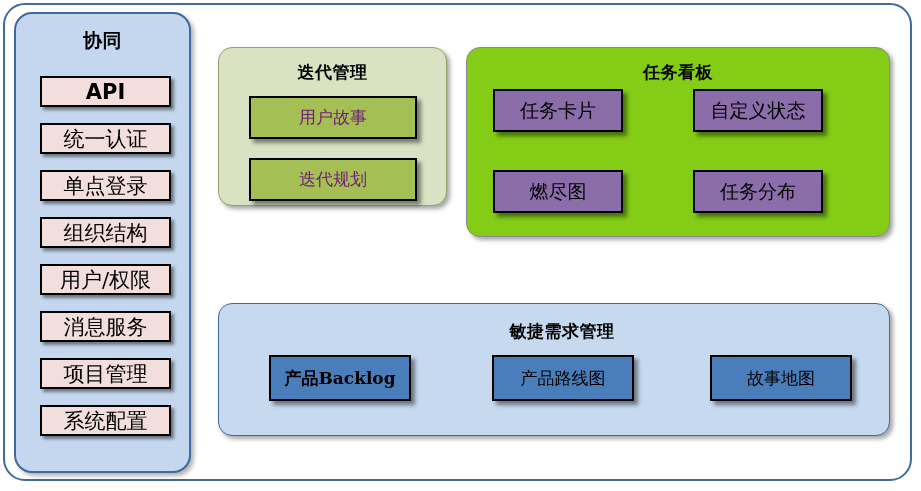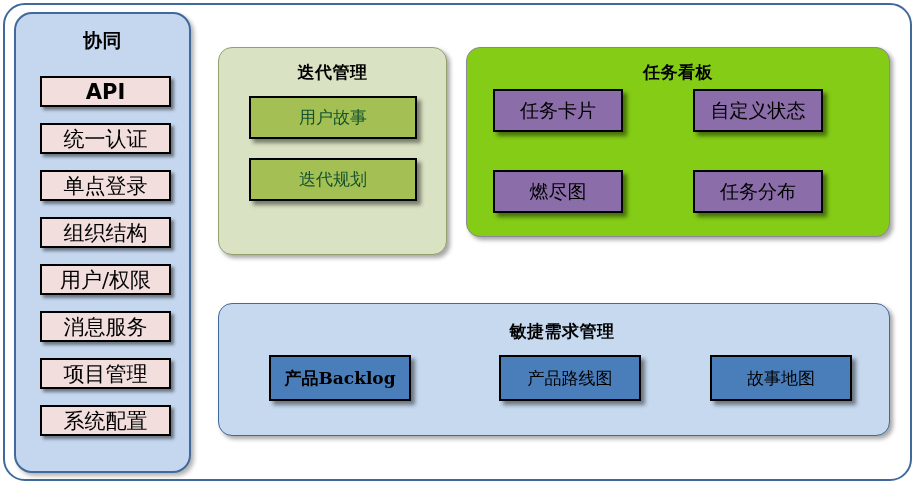--- a/index.html
+++ b/index.html
@@ -78,41 +78,41 @@
   }
   .side-item.bold {
     font-weight: bold;
     font-family: "DejaVu Sans", "Liberation Sans", sans-serif;
   }
   
   #iteration {
     left: 218px;
     top: 47px;
     width: 229px;
-    height: 208px;
+    height: 159px;
     background: #d9e3c3;
     border: 1.6px solid #95a06e;
   }
   #iteration .group-title {
     top: 13px;
     font-size: 17px;
   }
   .green-box {
     position: absolute;
     left: 30px;
     width: 168px;
     height: 43px;
     background: #a4c055;
     border: 2.6px solid #000000;
     box-sizing: border-box;
     display: flex;
     align-items: center;
     justify-content: center;
     font-size: 17px;
-    color: #14532d;
+    color: #701a75;
     box-shadow: 4px 4px 4px rgba(0,0,0,0.45);
     font-family: "DejaVu Serif", "Liberation Serif", serif;
   }
   
   #taskboard {
     left: 466px;
     top: 47px;
     width: 424px;
     height: 190px;
     background: #84cc16;
@@ -202,17 +202,17 @@
     <div class="purple-box" style="left:26px;  top:41px">任务卡片</div>
     <div class="purple-box" style="left:226px; top:41px">自定义状态</div>
     <div class="purple-box" style="left:26px;  top:122px">燃尽图</div>
     <div class="purple-box" style="left:226px; top:122px">任务分布</div>
   </div>
 
   <div class="group" id="agile">
     <div class="group-title">敏捷需求管理</div>
 
     <div class="blue-box mixed" style="left:50px">产品Backlog</div>
-    <div class="blue-box" style="left:280px">产品路线图</div>
+    <div class="blue-box" style="left:273px">产品路线图</div>
     <div class="blue-box" style="left:491px">故事地图</div>
   </div>
 
 </div>
 
 </body></html>

